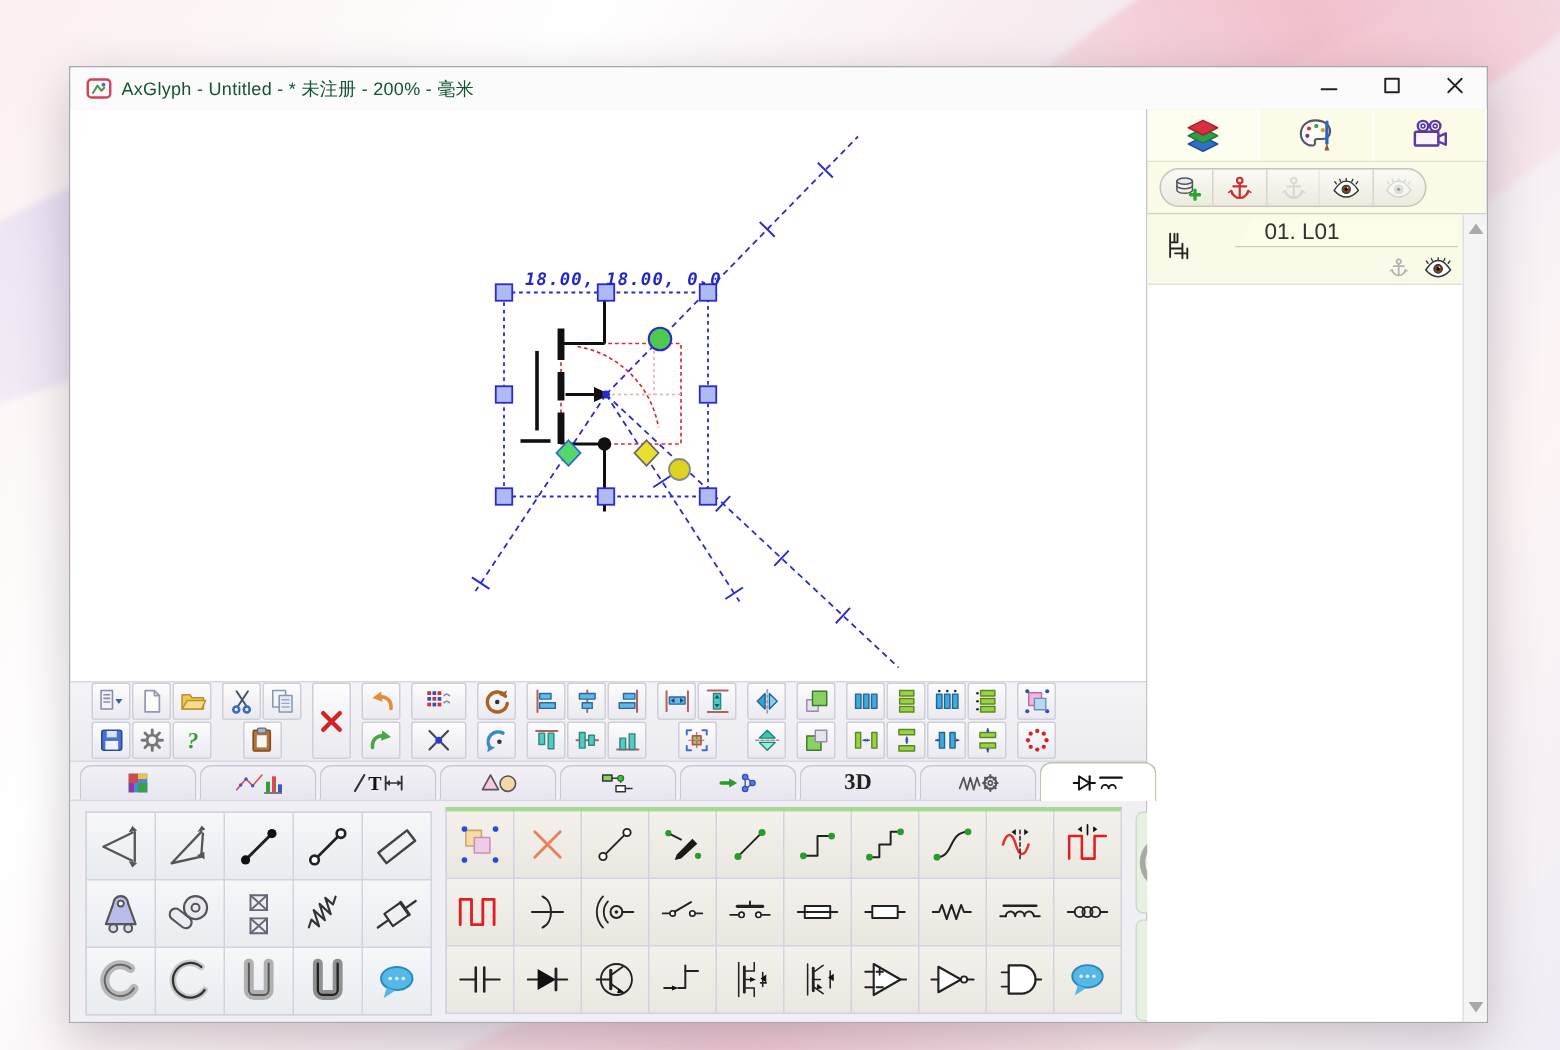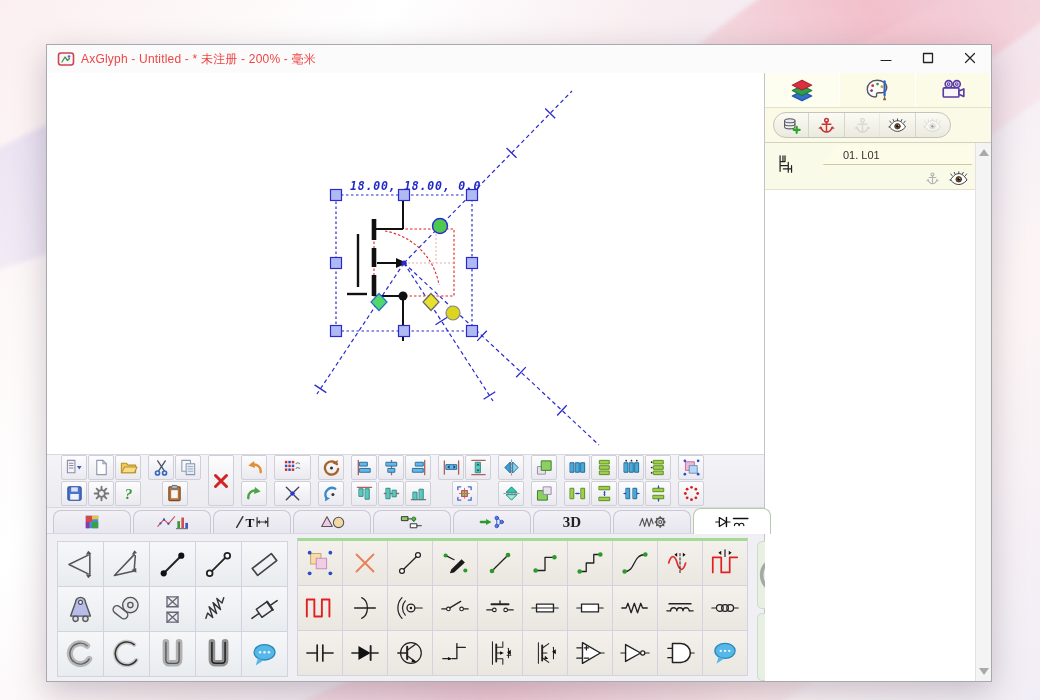--- a/index.html
+++ b/index.html
@@ -14,21 +14,21 @@
   .s3{width:760px;height:190px;left:120px;bottom:-120px;transform:rotate(-18deg);
       background:linear-gradient(90deg,rgba(244,196,206,0),rgba(242,186,198,.65),rgba(244,196,206,0));}
   .s4{width:420px;height:120px;left:-140px;top:120px;transform:rotate(-24deg);
       background:linear-gradient(90deg,rgba(236,228,244,0),rgba(228,220,242,.8),rgba(236,228,244,0));}
 
   .window{position:absolute;left:46px;top:44px;width:944px;height:636px;
     background:#f4f3f6;border:1px solid #a8a8b0;box-shadow:0 10px 30px rgba(60,40,60,.25);}
   .titlebar{height:28px;background:#fcfbfc;border-bottom:1px solid #e6e3e8;
     display:flex;align-items:center;}
   .titlebar .logo{width:18px;height:18px;margin:0 6px 0 10px;display:flex;align-items:center;}
-  .titlebar .title{font-size:12px;color:#ef4444;letter-spacing:.2px;}
+  .titlebar .title{font-size:12px;color:#14532d;letter-spacing:.2px;}
   .titlebar .spacer{flex:1;}
   .wc{width:42px;height:27px;display:flex;align-items:center;justify-content:center;}
   .wc svg{width:14px;height:12px;}
 
   .main{position:absolute;top:28px;left:0;right:0;bottom:0;display:flex;}
   .left-pane{width:717px;display:flex;flex-direction:column;border-right:1px solid #c4c2cc;background:#f1f0f4;}
   .canvas-area{height:381px;background:#ffffff;position:relative;}
   .canvas-area svg{display:block;}
 
   .toolbar{height:56px;background:linear-gradient(#f4f3f7,#ecebf0);border-top:1px solid #d9d7e0;
@@ -80,21 +80,21 @@
   .rp-list{flex:1;background:#ffffff;border-top:1px solid #d2d2c0;position:relative;overflow:hidden;}
   .scroll-track{position:absolute;right:0;top:0;bottom:0;width:15px;background:#f4f4f4;border-left:1px solid #e2e2e2;}
   .arr{position:absolute;left:3px;width:0;height:0;border-left:5px solid transparent;border-right:5px solid transparent;}
   .arr.up{top:6px;border-bottom:7px solid #a9a9a9;}
   .arr.down{bottom:6px;border-top:7px solid #a9a9a9;}
   .layer-item{height:46px;background:#fafae8;border-bottom:1px solid #e2e2ce;position:relative;margin-right:15px;}
   .layer-glyph{position:absolute;left:11px;top:9px;}
   .layer-glyph svg{width:18px;height:24px;}
   .layer-tab{position:absolute;left:58px;right:4px;top:2px;height:19px;background:#fcfce9;
     clip-path:polygon(13px 0,100% 0,100% 100%,0 100%);border-bottom:1px solid #cfc9a0;}
-  .layer-tab span{margin-left:20px;font-size:11px;color:#333;line-height:19px;display:inline-block;}
+  .layer-tab span{margin-left:20px;font-size:15px;color:#333;line-height:19px;display:inline-block;}
   .layer-actions{position:absolute;right:8px;bottom:3px;display:flex;align-items:center;gap:9px;}
   .layer-actions svg{height:15px;width:auto;}
 </style>
 </head>
 <body>
 
 <div class="streak s1"></div>
 <div class="streak s2"></div>
 <div class="streak s3"></div>
 <div class="streak s4"></div>

